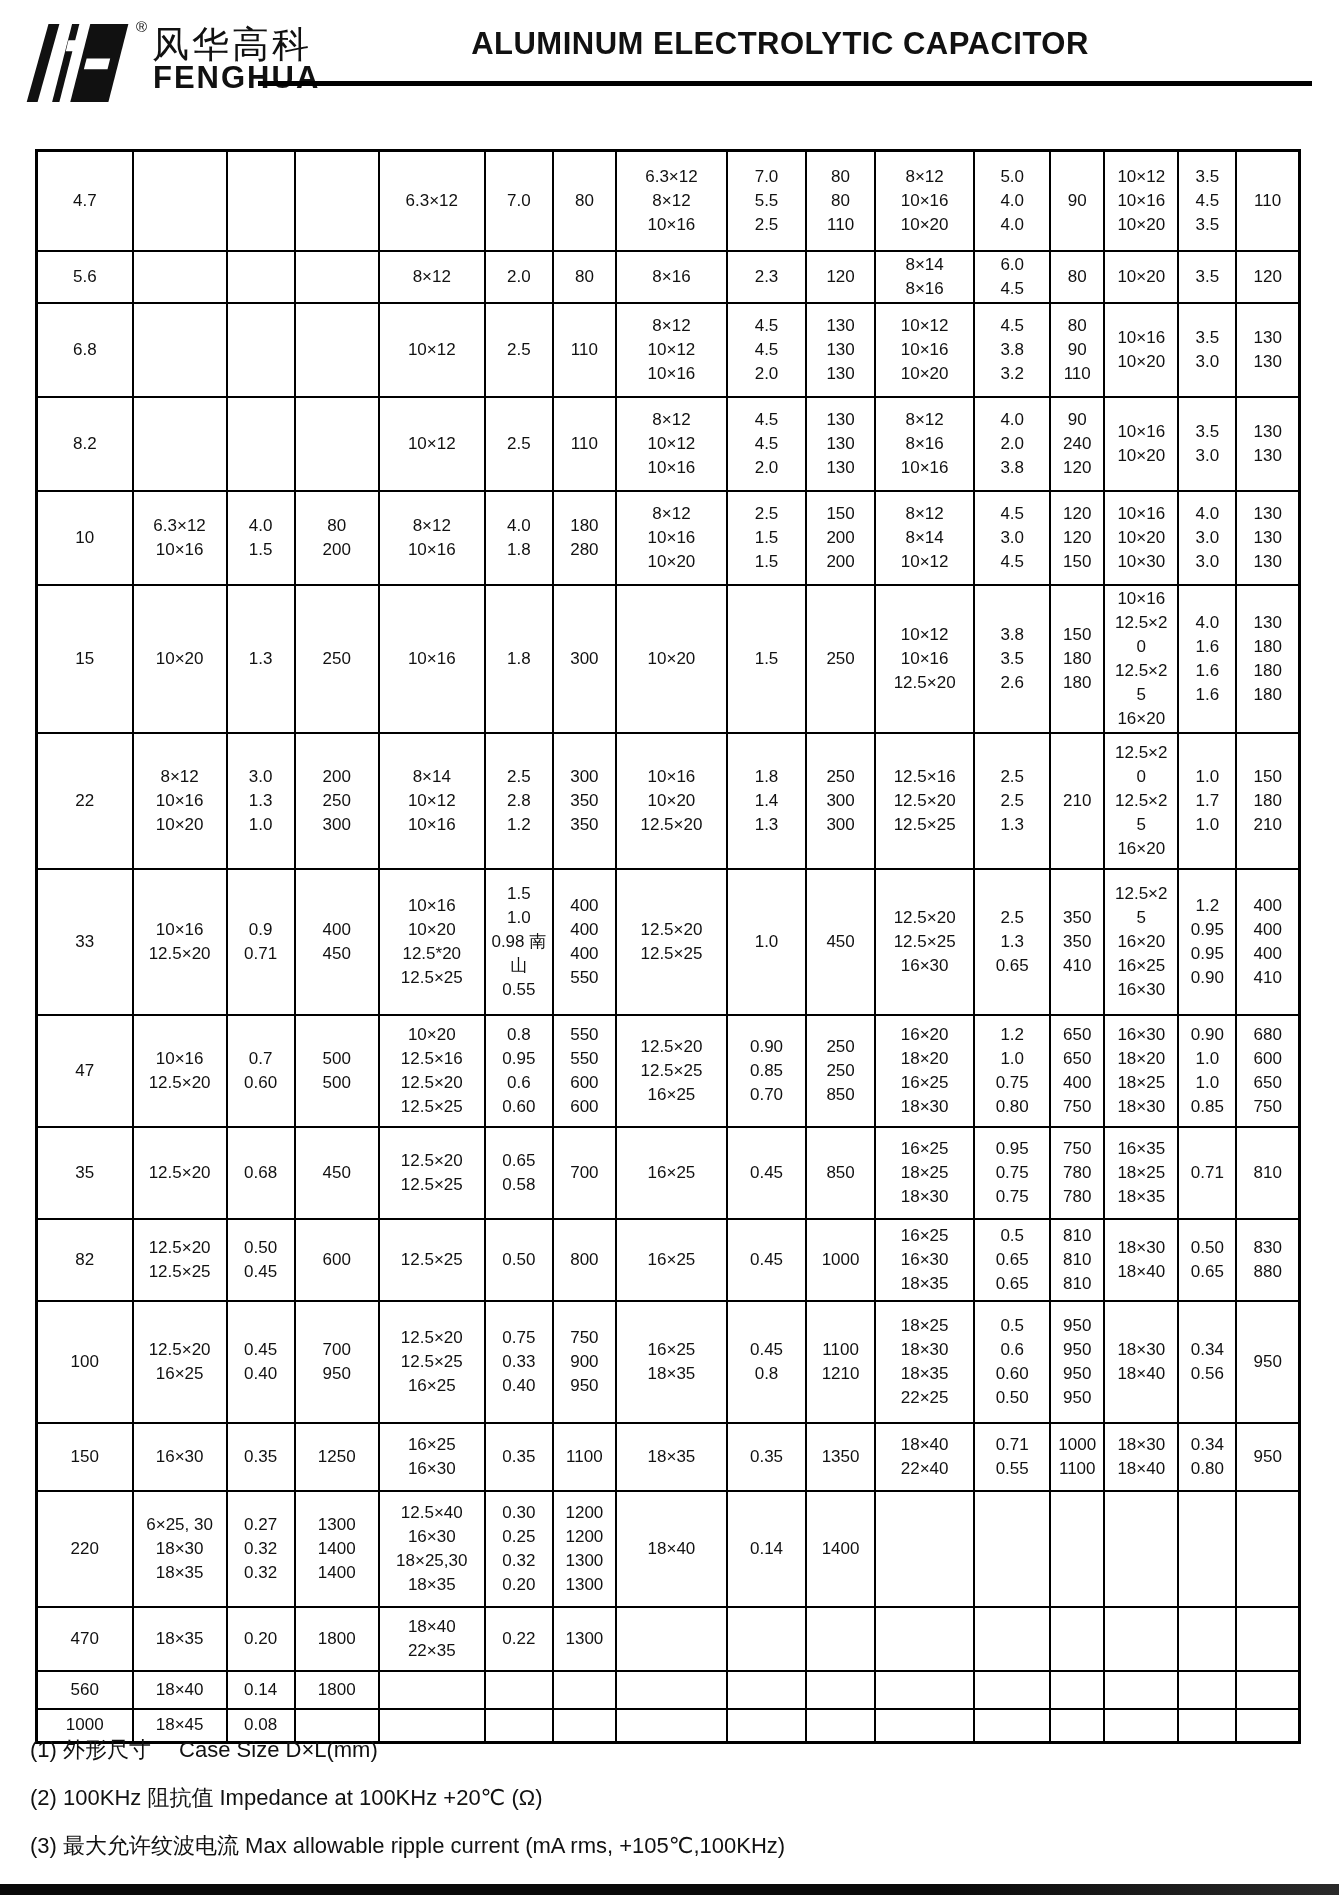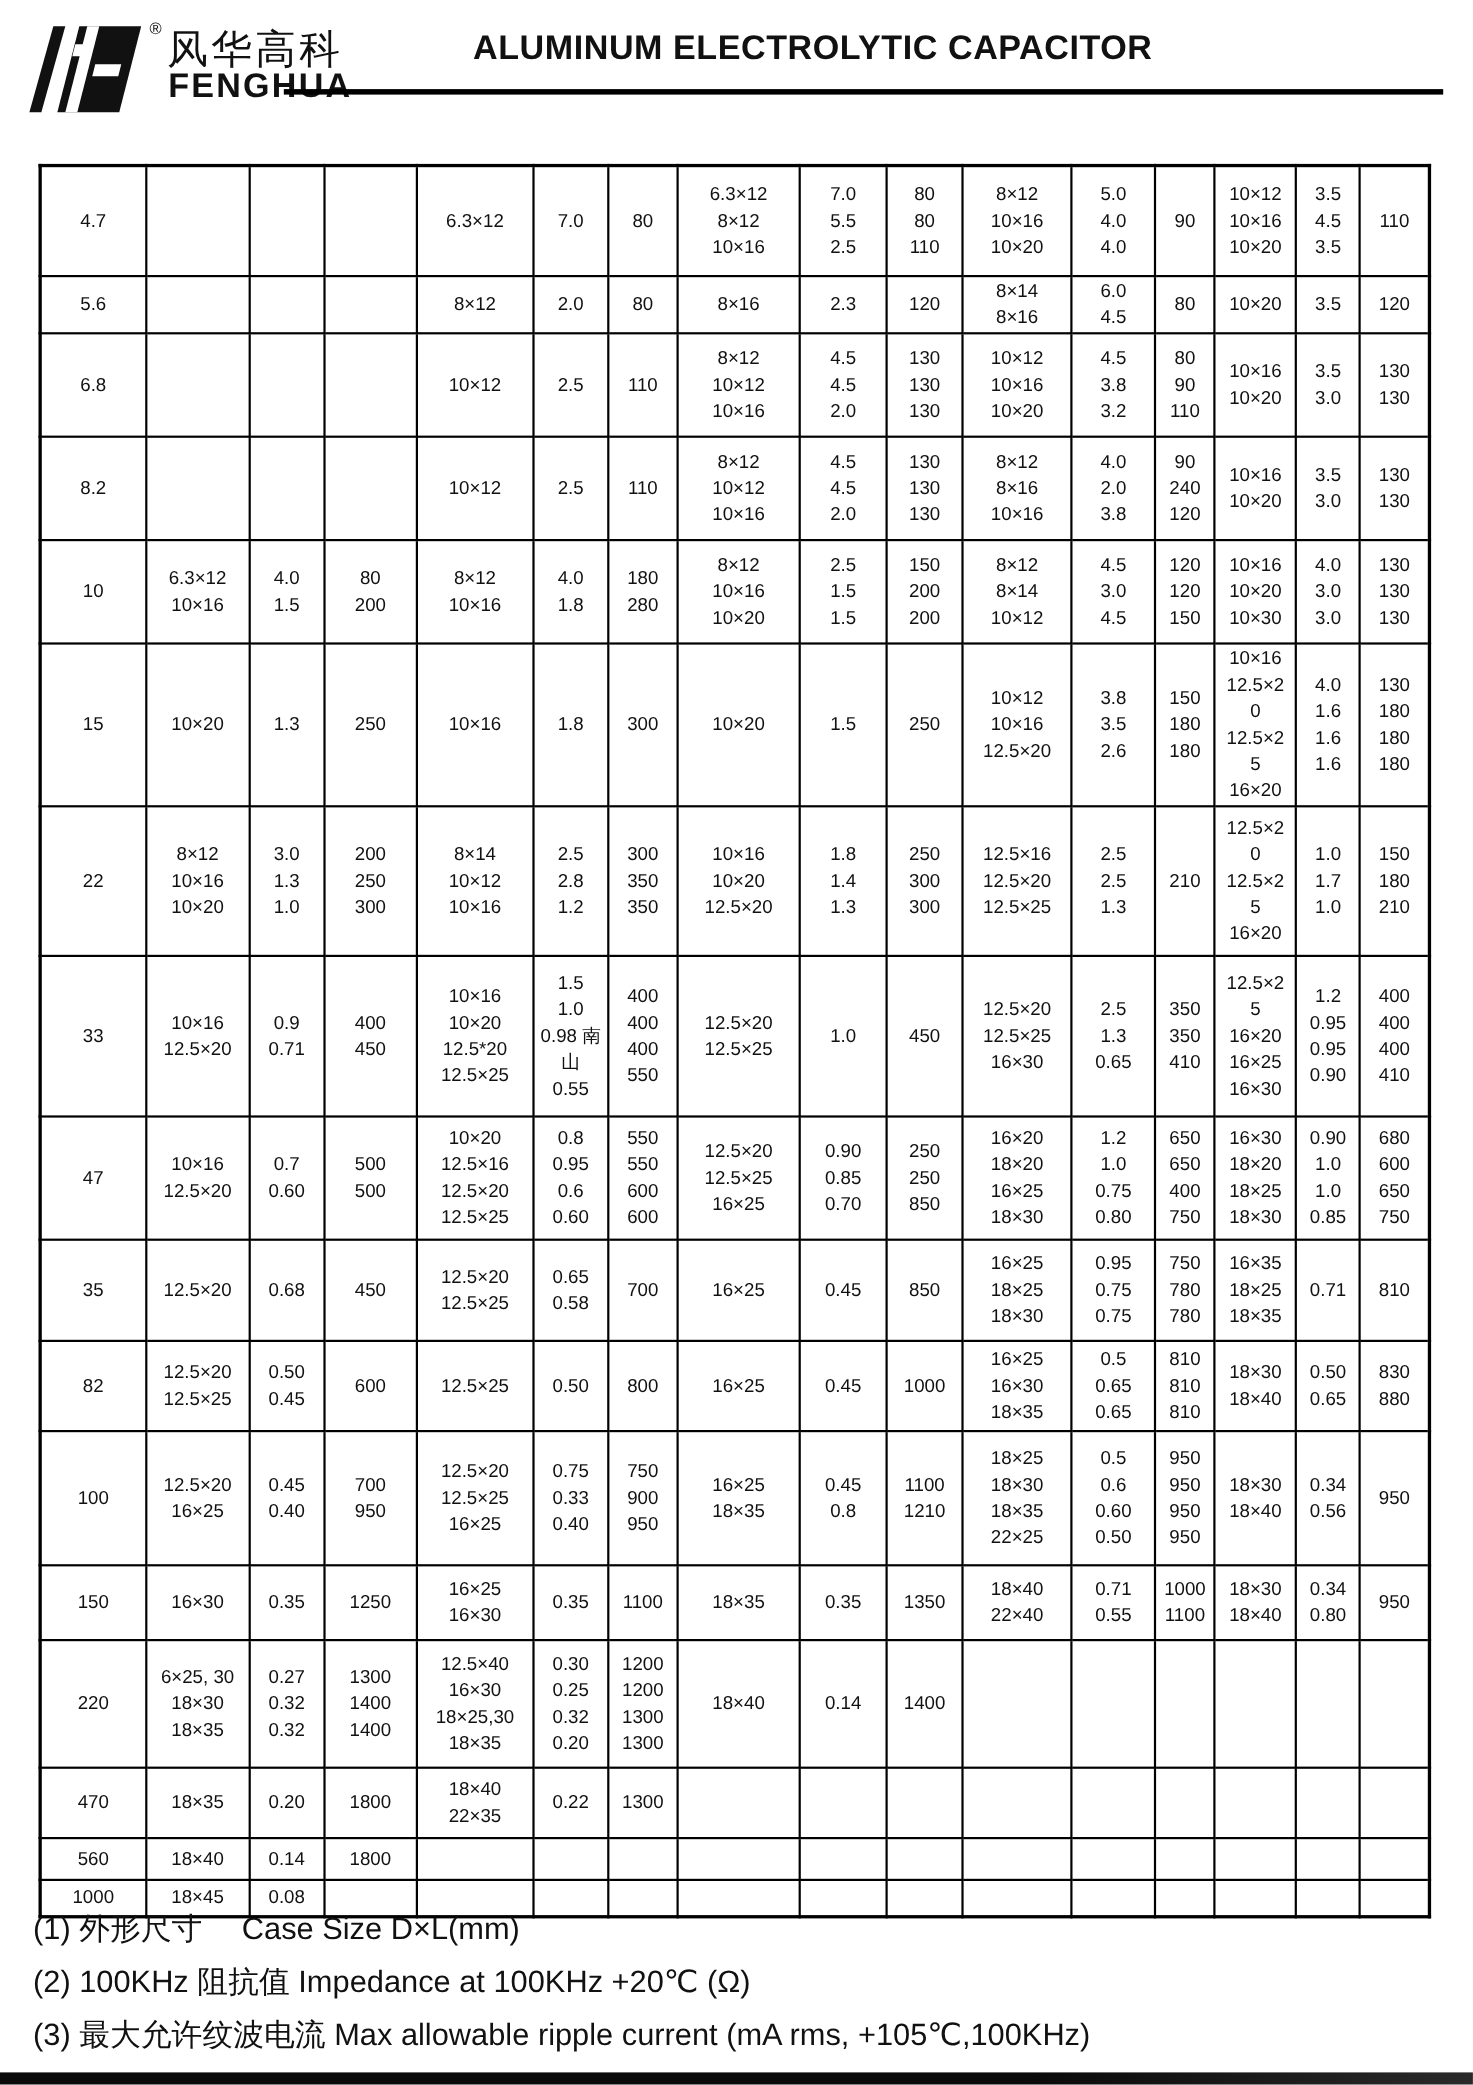--- a/index.html
+++ b/index.html
@@ -7,34 +7,34 @@
        font-family:"Liberation Sans","DejaVu Sans",sans-serif;color:#111;}
   .page{position:absolute;inset:0;background:#fff;}
 
   
   .logo-mark{position:absolute;left:14px;top:22px;}
   .reg-mark{position:absolute;left:136px;top:18px;font-size:15px;color:#111;}
   .brand-cn{position:absolute;left:152px;top:20px;font-size:37px;font-weight:normal;
             letter-spacing:3px;white-space:nowrap;}
   .brand-en{position:absolute;left:153px;top:60px;font-size:31px;font-weight:600;
             letter-spacing:2px;white-space:nowrap;}
-  .doc-title{position:absolute;left:430px;top:26px;width:700px;
+  .doc-title{position:absolute;left:430px;top:26px;width:700px;text-align:center;
              font-size:31px;font-weight:bold;letter-spacing:0.5px;white-space:nowrap;}
   .title-rule{position:absolute;left:258px;top:81px;width:1054px;height:5px;background:#000;}
 
   
   table.spec{position:absolute;left:35px;top:149px;border-collapse:collapse;
              table-layout:fixed;width:1266px;}
   table.spec td{border:2px solid #000;text-align:center;vertical-align:middle;
                 font-size:17px;line-height:24px;white-space:pre-line;
                 padding:1px 1px;overflow:hidden;word-break:break-all;}
   table.spec{border:3px solid #000;}
 
   
-  .note{position:absolute;left:30px;font-size:28px;white-space:nowrap;}
+  .note{position:absolute;left:30px;font-size:22px;white-space:nowrap;}
   .note1{top:1735px;}
   .note2{top:1783px;}
   .note3{top:1831px;}
 
   .bottom-bar{position:absolute;left:0;top:1884px;width:1339px;height:11px;
               background:linear-gradient(90deg,#0a0a0a 0%,#0a0a0a 70%,#2a2a2a 100%);}
 </style>
 </head>
 <body>
 

